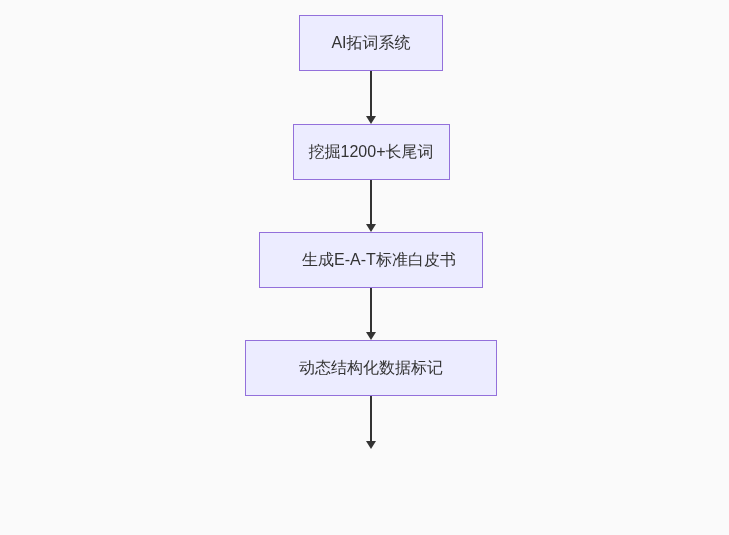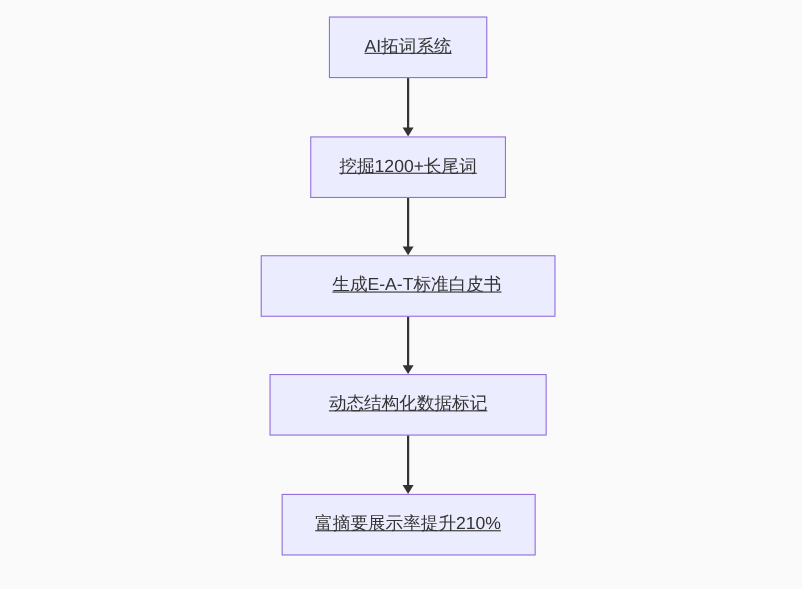--- a/index.html
+++ b/index.html
@@ -23,25 +23,24 @@
     align-items: center;
     justify-content: center;
     height: 56px;
     background: #ECECFF;
     border: 1px solid #9370DB;
     color: #333333;
     font-size: 16px;
     line-height: 1;
     white-space: nowrap;
     text-align: center;
-    text-decoration: underline;
   }
   .n1 { width: 144px; }
-  .n2 { width: 178px; }
-  .n3 { width: 268px; padding-left: 16px; }
+  .n2 { width: 157px; }
+  .n3 { width: 224px; padding-left: 16px; }
   .n4 { width: 252px; }
   .n5 { width: 231px; }
   .edge {
     display: flex;
     flex-direction: column;
     align-items: center;
   }
   .e1, .e4 { height: 53px; }
   .e2, .e3 { height: 52px; }
   .edge .line {
@@ -84,16 +83,15 @@
       <div class="head"></div>
     </div>
 
     <div class="node n4">动态结构化数据标记</div>
 
     <div class="edge e4">
       <div class="line"></div>
       <div class="head"></div>
     </div>
 
-    <div class="node n5">富摘要展示率提升210%</div>
 
   </div>
 </div>
 
 </body></html>

